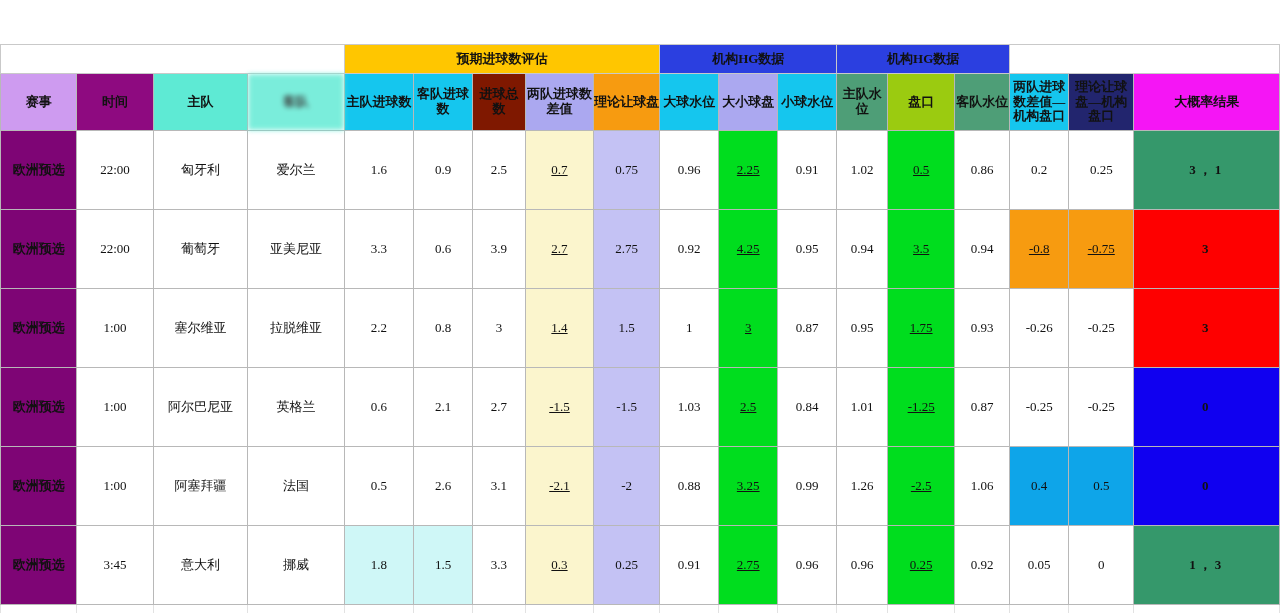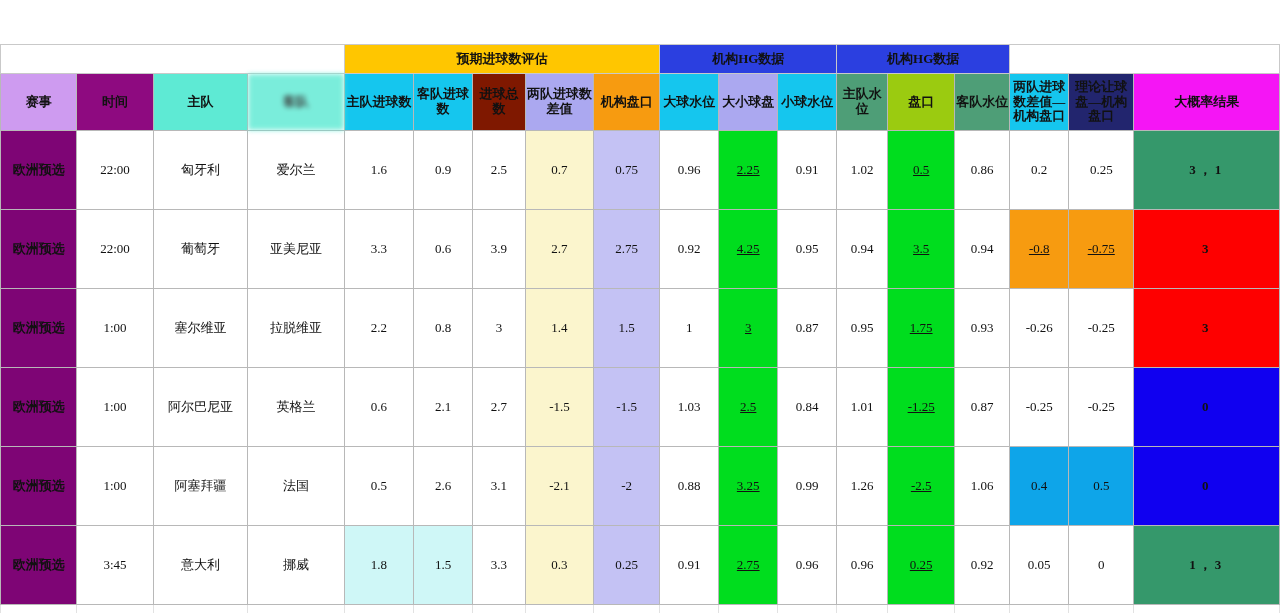--- a/index.html
+++ b/index.html
@@ -44,21 +44,21 @@
   td.h-orange{background:#F79B10;color:#ffffff;border:1px solid #cf8209;}
   td.h-seagreen{background:#4E9E77;color:#ffffff;border:1px solid #3f8262;}
   td.h-yellowgreen{background:#9BCB10;color:#ffffff;border:1px solid #84ad0c;}
   td.h-navy{background:#22256E;color:#ffffff;border:1px solid #191c58;}
   td.h-magenta{background:#F515F5;color:#C8A0E8;border:1px solid #d010d0;}
 
   
   tr.data td{height:78px;}
   td.league{background:#7E0575;color:#F2C8EE;font-weight:bold;font-size:13.5px;border:1px solid #69045f;}
   td.plain{background:#ffffff;}
-  td.tint-cream{background:#FBF5CD;}
+  td.tint-cream{background:#FBF5CD;text-decoration:underline;}
   td.tint-peri{background:#C4C2F4;}
   td.tint-ice{background:#CFF7F7;}
   td.fill-green{background:#00DD1E;color:#1b6b26;text-decoration:underline;}
   td.fill-orange{background:#F79B10;color:#3a2400;text-decoration:underline;}
   td.fill-yellow{background:#0ea5e9;color:#3a3400;}
   td.res{font-size:27px;font-weight:bold;letter-spacing:3px;}
   td.res-sea{background:#35986B;color:#ffffff;border:1px solid #2b7d58;}
   td.res-red{background:#FE0000;color:#ffffff;border:1px solid #d40000;}
   td.res-blue{background:#1000F0;color:#ffffff;border:1px solid #0d00c8;}
 
@@ -102,21 +102,21 @@
 
     <tr class="head">
       <td class="h-lilac">赛事</td>
       <td class="h-purple">时间</td>
       <td class="h-dodger">主队</td>
       <td class="h-dodger blurred" style="filter:blur(2.4px);opacity:.82">客队</td>
       <td class="h-cyan">主队进球数</td>
       <td class="h-cyan">客队进球数</td>
       <td class="h-darkred">进球总数</td>
       <td class="h-periwinkle">两队进球数差值</td>
-      <td class="h-orange">机构盘口</td>
+      <td class="h-orange">理论让球盘</td>
       <td class="h-cyan">大球水位</td>
       <td class="h-periwinkle">大小球盘</td>
       <td class="h-cyan">小球水位</td>
       <td class="h-seagreen">主队水位</td>
       <td class="h-yellowgreen">盘口</td>
       <td class="h-seagreen">客队水位</td>
       <td class="h-cyan">两队进球数差值—机构盘口</td>
       <td class="h-navy">理论让球盘—机构盘口</td>
       <td class="h-magenta">大概率结果</td>
     </tr>

